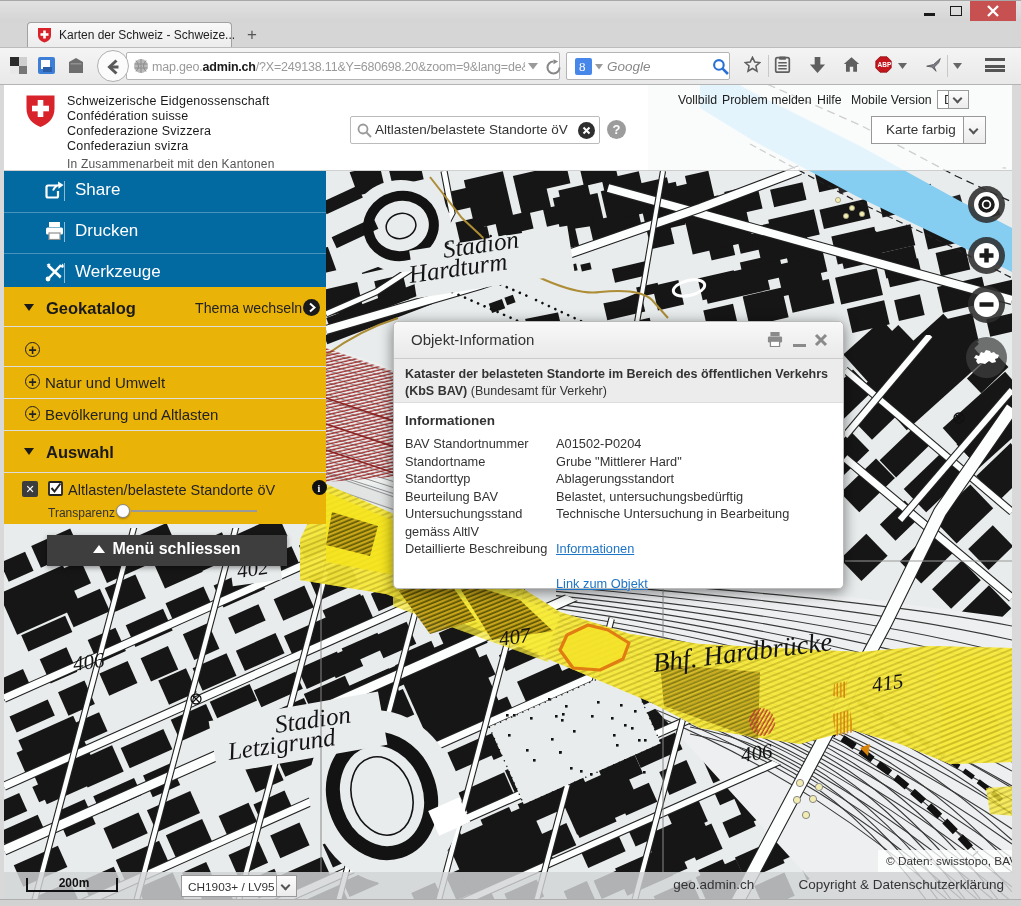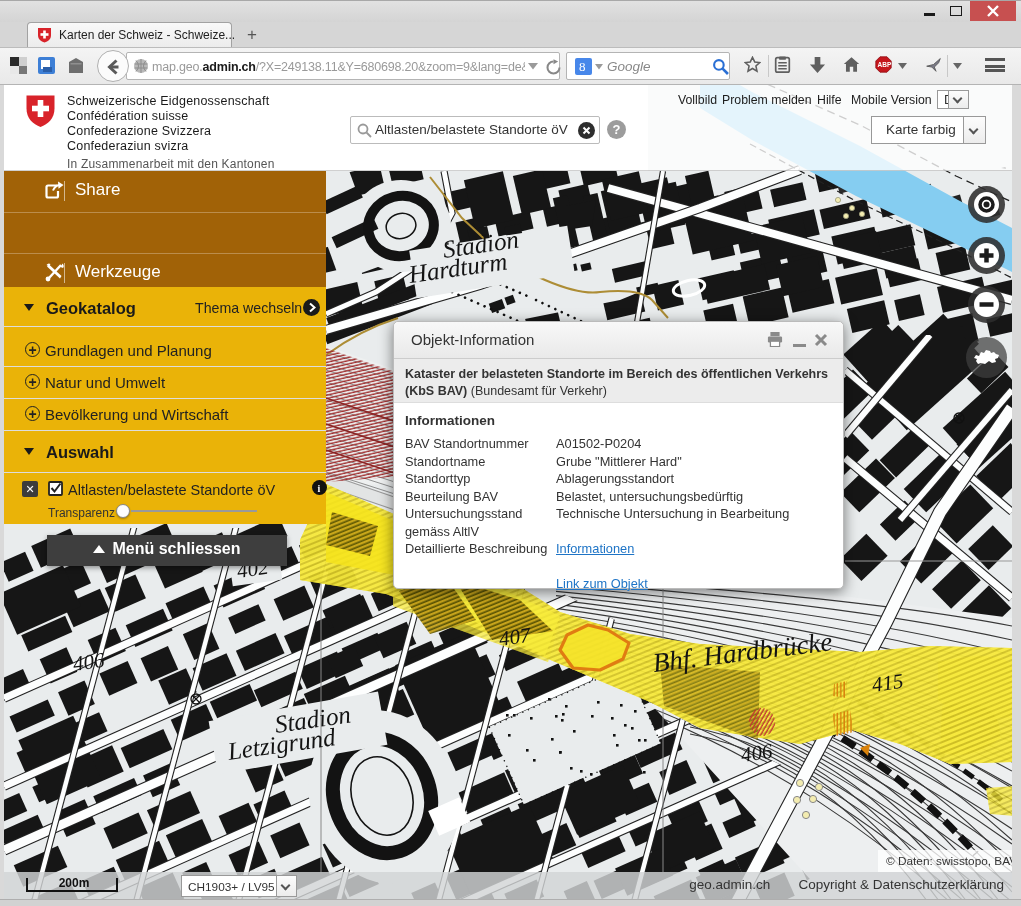--- a/index.html
+++ b/index.html
@@ -40,21 +40,21 @@
 .selbox .vb{position:absolute;right:0;top:0;bottom:0;width:20px;border-left:1px solid #999;background:linear-gradient(#fcfcfc,#ececec)}
 .chev{position:absolute;width:7px;height:7px;border-right:2px solid #555;border-bottom:2px solid #555;transform:rotate(45deg)}
 #desel{left:937px;top:90px;width:32px;height:19px}
 #desel .txt{position:absolute;left:6px;top:1px;font-size:13px}
 #kfsel{left:871px;top:116px;width:115px;height:28px}
 #kfsel .txt{position:absolute;left:14px;top:5px}
 #srch{left:350px;top:116px;width:250px;height:28px;background:#fff;border:1px solid #bbb;border-radius:2px}
 #srch .txt{position:absolute;left:24px;top:5px;font-size:13.5px;color:#333;white-space:nowrap}
 #qmark{left:607px;top:120px;width:19px;height:19px;border-radius:50%;background:#9c9c9c;color:#fff;font-size:13px;font-weight:bold;text-align:center;line-height:19px}
 
-#graymenu{left:4px;top:171px;width:322px;height:124px;background:#a16207}
+#graymenu{left:4px;top:171px;width:322px;height:124px;background:#0369a1}
 .gitem{position:absolute;left:0;width:322px;height:41px;color:#fff;font-size:17px}
 .gitem .sep{position:absolute;left:60px;top:10px;width:1px;height:20px;background:rgba(255,255,255,0.55)}
 .gitem .lab{position:absolute;left:71px;top:9px}
 .gitem .ico{position:absolute;left:41px;top:10px}
 .gdiv{position:absolute;left:0;width:322px;height:1px;background:rgba(255,255,255,0.28)}
 #panel{left:4px;top:287px;width:322px;height:237px;background:#eab308}
 .prow{position:absolute;left:0;width:322px}
 .pdiv{position:absolute;left:0;width:322px;height:1px;background:#ddd}
 .tri{width:0;height:0;border-left:5.5px solid transparent;border-right:5.5px solid transparent;border-top:7px solid #1a1a1a;position:absolute}
 .plusc{position:absolute;width:15px;height:15px;border-radius:50%;border:1.5px solid #222;color:#222;font-size:14px;font-weight:bold;text-align:center;line-height:14px}
@@ -68,21 +68,21 @@
 .prlab{position:absolute;left:0;white-space:nowrap}
 .prval{position:absolute;left:151px;white-space:nowrap}
 a.lnk{color:#1e74c6;text-decoration:underline}
 
 .mapbtn{position:absolute;width:37px;height:37px;border-radius:50%;background:rgba(45,45,45,0.88)}
 .mapbtn .in{position:absolute;left:6px;top:6px;width:25px;height:25px;border-radius:50%;background:#fff}
 
 #copyr{left:878px;top:850px;width:136px;height:22px;background:rgba(255,255,255,0.78);font-size:11.8px;color:#333;line-height:22px;padding-left:8px;white-space:nowrap;overflow:hidden}
 #footer{left:4px;top:872px;width:1008px;height:27px;background:rgba(210,212,213,0.82)}
 #footR{position:absolute;right:8px;top:5px;font-size:13.5px;color:#333}
-#footR span{margin-left:28px}
+#footR span{margin-left:44px}
 #scale{left:26px;top:878px;width:92px;height:14px;border-left:2px solid #111;border-right:2px solid #111;border-bottom:2px solid #111}
 #scale .t{position:absolute;left:0;width:92px;text-align:center;top:-2px;font-size:12px;font-weight:bold;color:#111}
 #chsel{left:181px;top:875px;width:116px;height:22px}
 #chsel .txt{position:absolute;left:6px;top:3.5px;font-size:11.8px}
 </style></head><body>
 <div id="win">
 <svg width="1008" height="814" viewBox="4 85 1008 814" style="position:absolute;left:4px;top:85px">
 <defs>
 <pattern id="pYel" width="5" height="5" patternUnits="userSpaceOnUse" patternTransform="rotate(-22)">
  <rect width="5" height="5" fill="#f7e93c"></rect>
@@ -755,20 +755,29 @@
     <div class="gitem" style="top:0">
       <svg class="ico" width="19" height="18" viewBox="0 0 19 18">
           <path d="M12,4.5 H3 a1.5,1.5 0 0 0 -1.5,1.5 V15 a1.5,1.5 0 0 0 1.5,1.5 H11.5 a1.5,1.5 0 0 0 1.5,-1.5 V10" fill="none" stroke="#fff" stroke-width="2.2"></path>
           <path d="M8,9.5 Q10,4.5 14.5,4" stroke="#fff" stroke-width="2" fill="none"></path>
           <path d="M13,0.5 L18.5,4 L13.5,7.8 Z" fill="#fff"></path>
         </svg>
       <span class="sep"></span>
         <span class="lab">Share</span>
       </div>
     <div class="gdiv" style="top:41px"></div>
+    <div class="gitem" style="top:41px">
+      <svg class="ico" width="19" height="18" viewBox="0 0 19 18">
+          <rect x="4" y="0" width="11" height="5" fill="#fff"></rect>
+          <rect x="1" y="5.5" width="17" height="7" rx="1.5" fill="#fff"></rect>
+          <rect x="4" y="11" width="11" height="6.5" fill="#fff" stroke="#8f8f8f" stroke-width="1.2"></rect>
+        </svg>
+      <span class="sep"></span>
+        <span class="lab">Drucken</span>
+      </div>
     <div class="gdiv" style="top:82px"></div>
     <div class="gitem" style="top:82px">
       <svg class="ico" width="19" height="19" viewBox="0 0 19 19">
           <path d="M2,3.5 L4,1.5 L16.5,13 L15,15.5 Z" fill="#fff"></path>
           <path d="M1.5,2 a3,3 0 0 1 4,-1 L4,3.5 Z" fill="#fff"></path>
           <path d="M16,2 L4,15" stroke="#fff" stroke-width="2.4"></path>
           <path d="M17.5,0.5 a3.5,3.5 0 0 1 0.5,4.5 l-2.5,-1 Z" fill="#fff"></path>
           <circle cx="3" cy="16" r="2.4" fill="#fff"></circle>
         </svg>
       <span class="sep"></span>
@@ -778,27 +787,26 @@
   <div class="abs" id="panel">
     <div class="tri" style="left:20px;top:17px"></div>
     <div class="prow" style="top:12px;left:42px;font-size:16.5px;font-weight:bold;color:#1a1a1a">Geokatalog</div>
     <div class="prow" style="top:13px;left:191px;font-size:14.2px;color:#222">Thema wechseln</div>
     <svg class="prow" style="left:299px;top:12px" width="17" height="17">
         <circle cx="8.5" cy="8.5" r="8.5" fill="#1a1a1a"></circle>
         <path d="M7,4.5 L11.5,8.5 L7,12.5" stroke="#fff" stroke-width="2" fill="none"></path>
       </svg>
     <div class="pdiv" style="top:39px"></div>
     <div class="plusc" style="left:21px;top:55px">+</div>
-    <div class="prow" style="left:41px;top:55px;font-size:15px;color:#222">Grundlagen und Planung</div>
     <div class="pdiv" style="top:79px"></div>
     <div class="plusc" style="left:21px;top:87px">+</div>
     <div class="prow" style="left:41px;top:87px;font-size:15px;color:#222">Natur und Umwelt</div>
     <div class="pdiv" style="top:111px"></div>
     <div class="plusc" style="left:21px;top:119px">+</div>
-    <div class="prow" style="left:41px;top:119px;font-size:15px;color:#222">Bevölkerung und Wirtschaft</div>
+    <div class="prow" style="left:41px;top:119px;font-size:15px;color:#222">Bevölkerung und Altlasten</div>
     <div class="pdiv" style="top:143px"></div>
     <div class="tri" style="left:20px;top:161px"></div>
     <div class="prow" style="top:156px;left:42px;font-size:16.5px;font-weight:bold;color:#1a1a1a">Auswahl</div>
     <div class="pdiv" style="top:185px"></div>
     <div class="prow" style="left:18px;top:194px;width:16px;height:16px;background:#3c3c3c;border-radius:2px;color:#fff;font-size:11px;text-align:center;line-height:16px">✕</div>
     <svg class="prow" style="left:44px;top:194px" width="15" height="15">
         <rect x="1" y="1" width="13" height="13" fill="#fff" stroke="#222" stroke-width="1.8" rx="1"></rect>
         <path d="M3.5,7 L6.5,10.5 L12.5,2.5" stroke="#222" stroke-width="2" fill="none"></path>
       </svg>
     <div class="prow" style="left:64px;top:195px;font-size:14.5px;color:#222">Altlasten/belastete Standorte öV</div>

